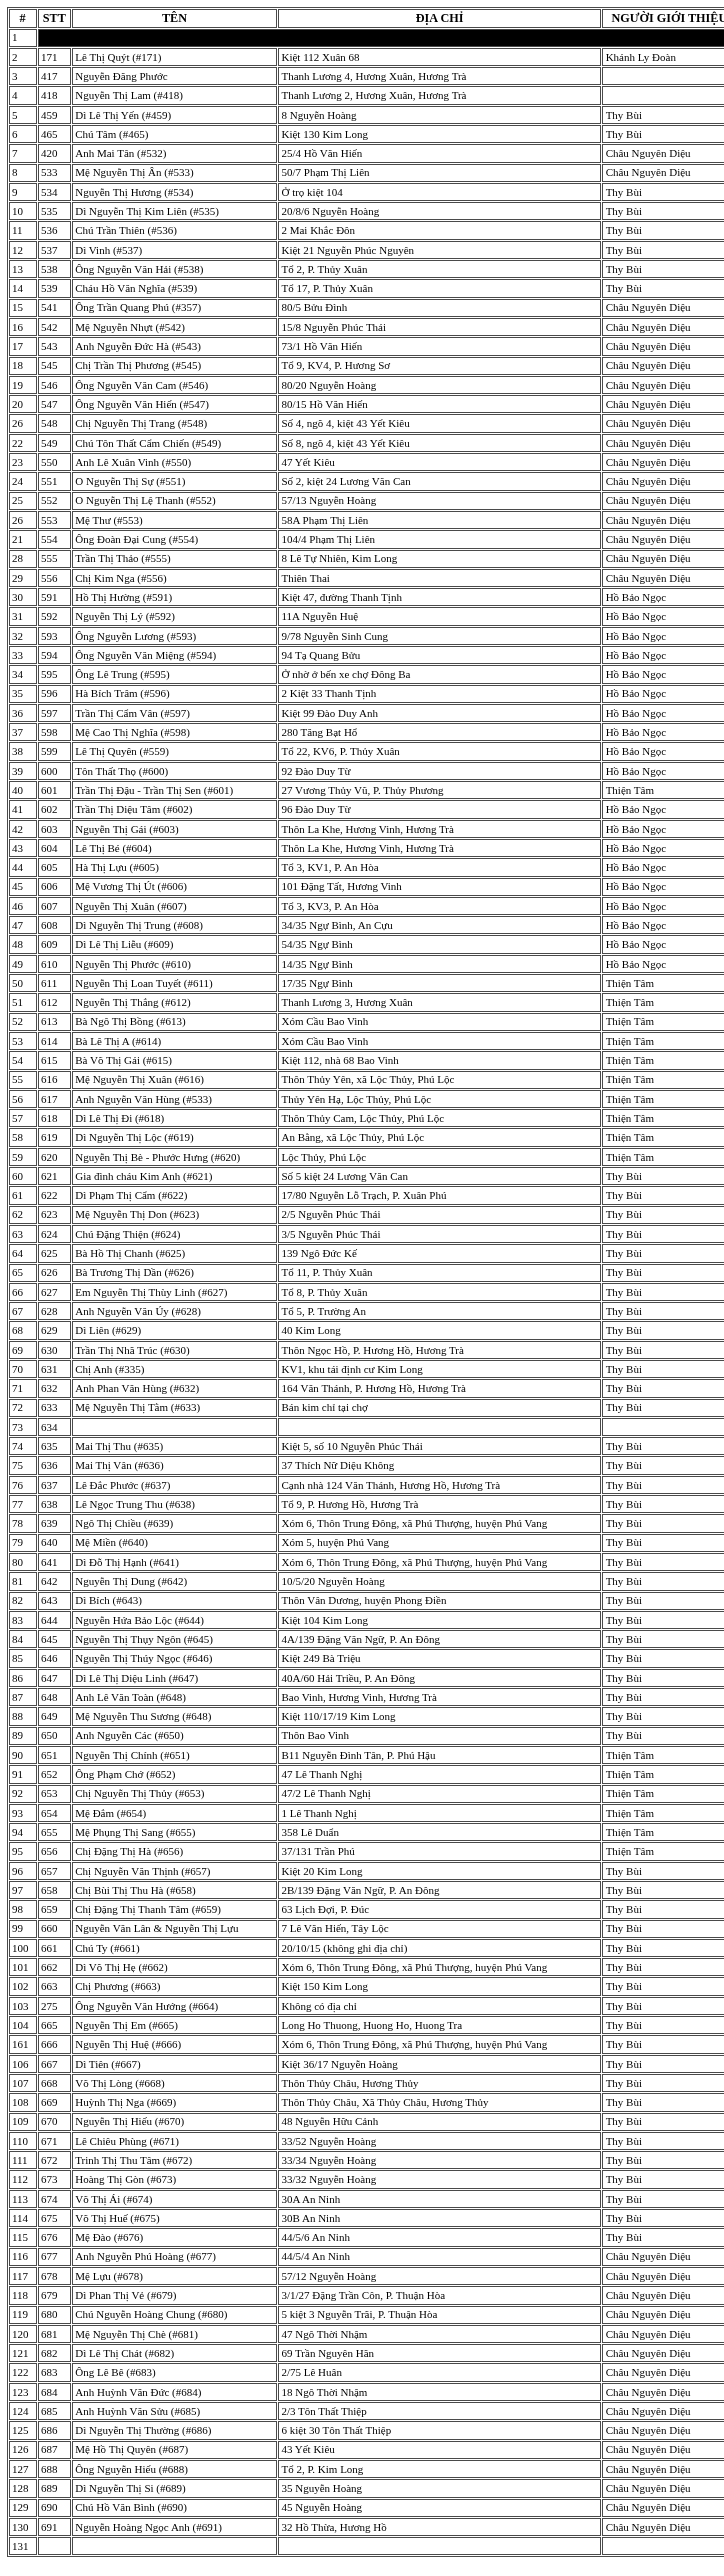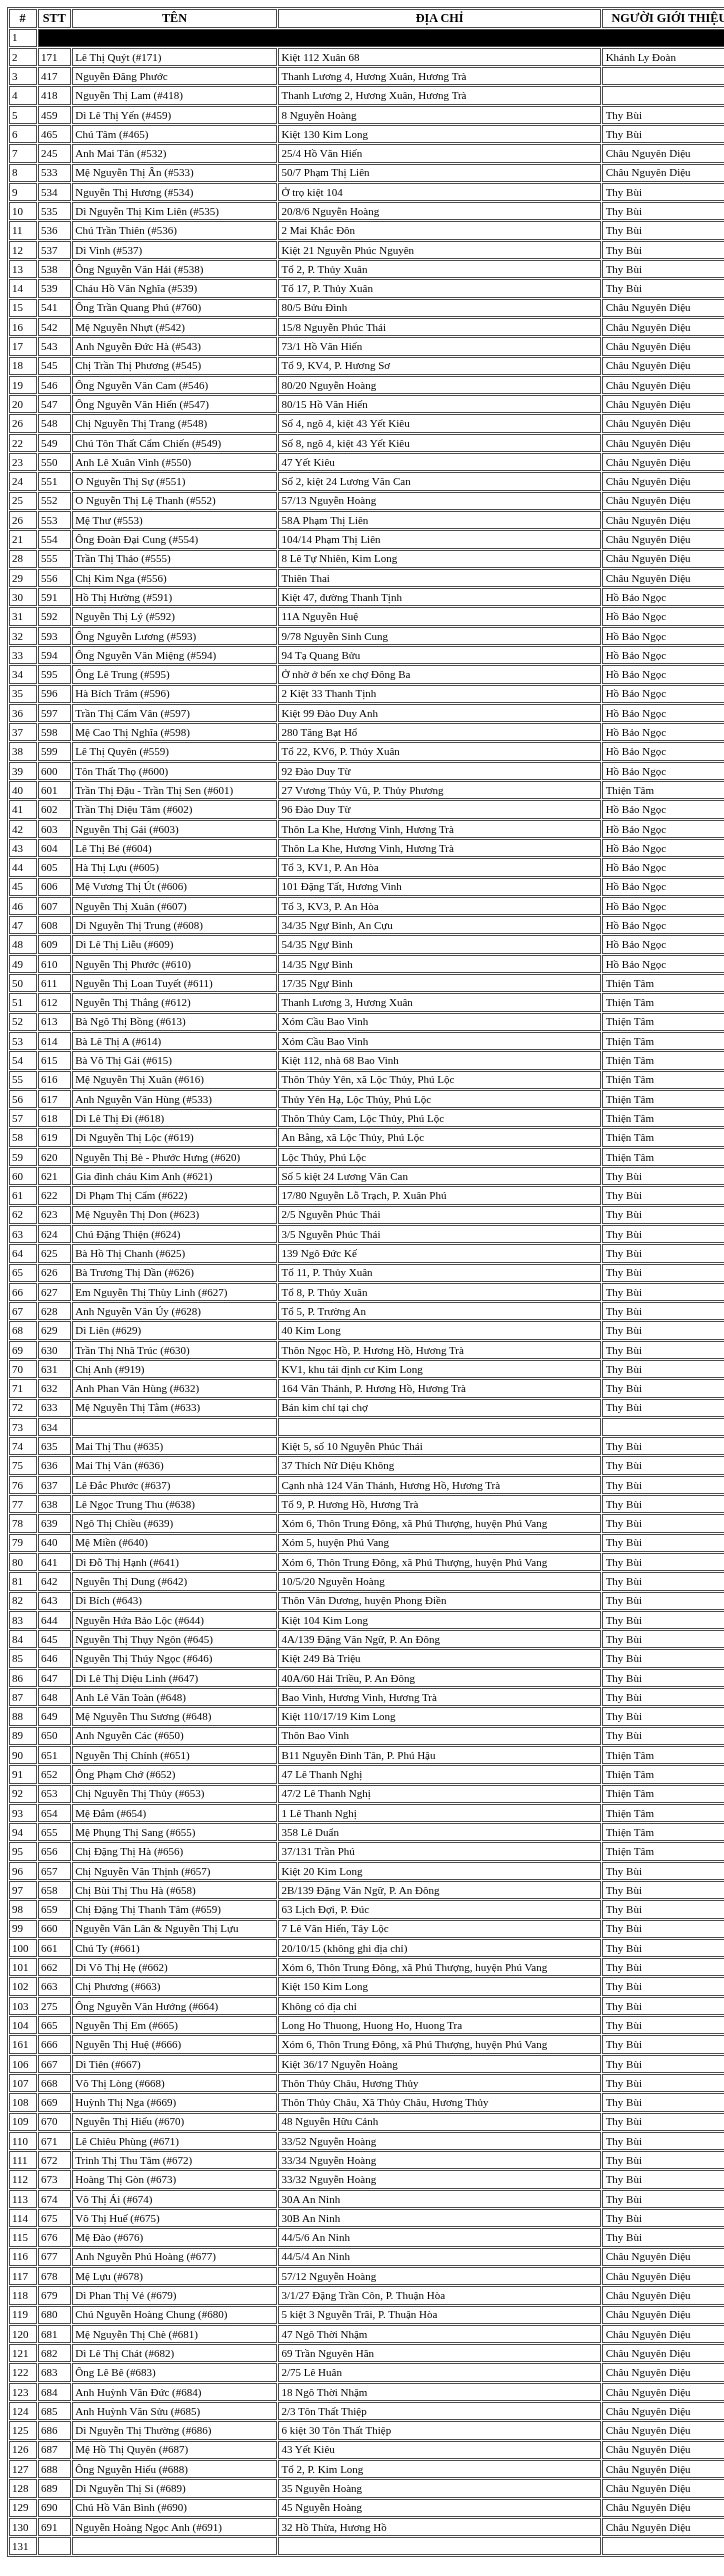--- a/index.html
+++ b/index.html
@@ -96,21 +96,21 @@
       </tr>
       <tr>
         <td class="col-n">6</td>
         <td class="col-stt">465</td>
         <td class="col-name">Chú Tâm (#465)</td>
         <td class="col-addr">Kiệt 130 Kim Long</td>
         <td class="col-ref">Thy Bùi</td>
       </tr>
       <tr>
         <td class="col-n">7</td>
-        <td class="col-stt">245</td>
+        <td class="col-stt">420</td>
         <td class="col-name">Anh Mai Tân (#532)</td>
         <td class="col-addr">25/4 Hồ Văn Hiến</td>
         <td class="col-ref">Châu Nguyên Diệu</td>
       </tr>
       <tr>
         <td class="col-n">8</td>
         <td class="col-stt">533</td>
         <td class="col-name">Mệ Nguyễn Thị Ân (#533)</td>
         <td class="col-addr">50/7 Phạm Thị Liên</td>
         <td class="col-ref">Châu Nguyên Diệu</td>
@@ -153,21 +153,21 @@
       <tr>
         <td class="col-n">14</td>
         <td class="col-stt">539</td>
         <td class="col-name">Cháu Hồ Văn Nghĩa (#539)</td>
         <td class="col-addr">Tổ 17, P. Thủy Xuân</td>
         <td class="col-ref">Thy Bùi</td>
       </tr>
       <tr>
         <td class="col-n">15</td>
         <td class="col-stt">541</td>
-        <td class="col-name">Ông Trần Quang Phú (#760)</td>
+        <td class="col-name">Ông Trần Quang Phú (#357)</td>
         <td class="col-addr">80/5 Bửu Đình</td>
         <td class="col-ref">Châu Nguyên Diệu</td>
       </tr>
       <tr>
         <td class="col-n">16</td>
         <td class="col-stt">542</td>
         <td class="col-name">Mệ Nguyễn Nhựt (#542)</td>
         <td class="col-addr">15/8 Nguyễn Phúc Thái</td>
         <td class="col-ref">Châu Nguyên Diệu</td>
       </tr>
@@ -238,21 +238,21 @@
         <td class="col-n">26</td>
         <td class="col-stt">553</td>
         <td class="col-name">Mệ Thư (#553)</td>
         <td class="col-addr">58A Phạm Thị Liên</td>
         <td class="col-ref">Châu Nguyên Diệu</td>
       </tr>
       <tr>
         <td class="col-n">21</td>
         <td class="col-stt">554</td>
         <td class="col-name">Ông Đoàn Đại Cung (#554)</td>
-        <td class="col-addr">104/14 Phạm Thị Liên</td>
+        <td class="col-addr">104/4 Phạm Thị Liên</td>
         <td class="col-ref">Châu Nguyên Diệu</td>
       </tr>
       <tr>
         <td class="col-n">28</td>
         <td class="col-stt">555</td>
         <td class="col-name">Trần Thị Thảo (#555)</td>
         <td class="col-addr">8 Lê Tự Nhiên, Kim Long</td>
         <td class="col-ref">Châu Nguyên Diệu</td>
       </tr>
       <tr>
@@ -538,21 +538,21 @@
       <tr>
         <td class="col-n">69</td>
         <td class="col-stt">630</td>
         <td class="col-name">Trần Thị Nhã Trúc (#630)</td>
         <td class="col-addr">Thôn Ngọc Hồ, P. Hương Hồ, Hương Trà</td>
         <td class="col-ref">Thy Bùi</td>
       </tr>
       <tr>
         <td class="col-n">70</td>
         <td class="col-stt">631</td>
-        <td class="col-name">Chị Anh (#919)</td>
+        <td class="col-name">Chị Anh (#335)</td>
         <td class="col-addr">KV1, khu tái định cư Kim Long</td>
         <td class="col-ref">Thy Bùi</td>
       </tr>
       <tr>
         <td class="col-n">71</td>
         <td class="col-stt">632</td>
         <td class="col-name">Anh Phan Văn Hùng (#632)</td>
         <td class="col-addr">164 Văn Thánh, P. Hương Hồ, Hương Trà</td>
         <td class="col-ref">Thy Bùi</td>
       </tr>

